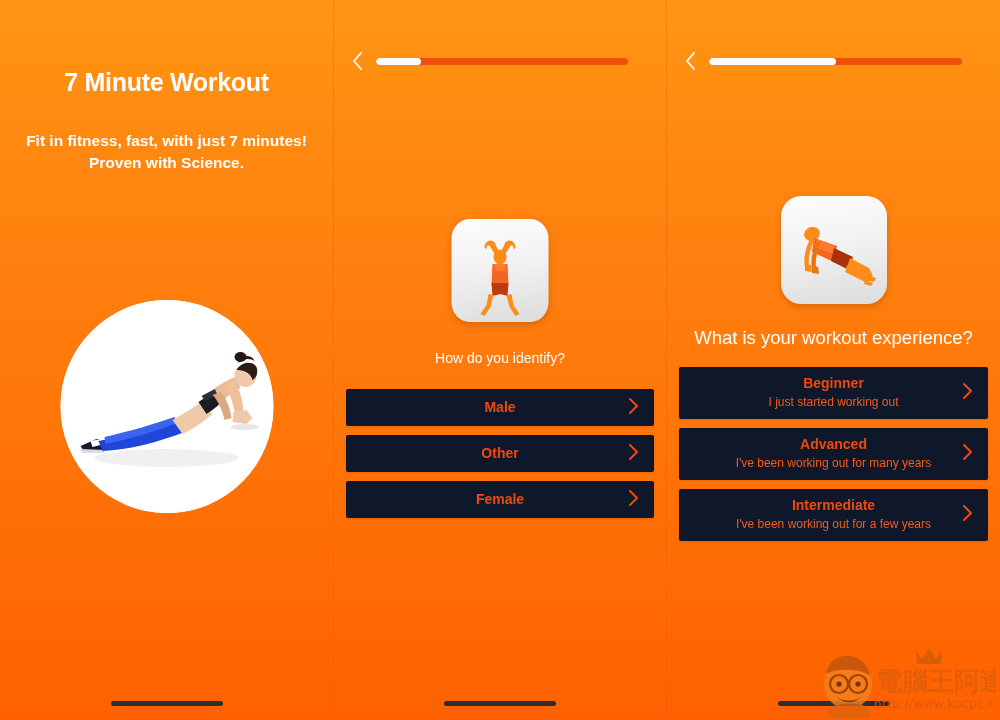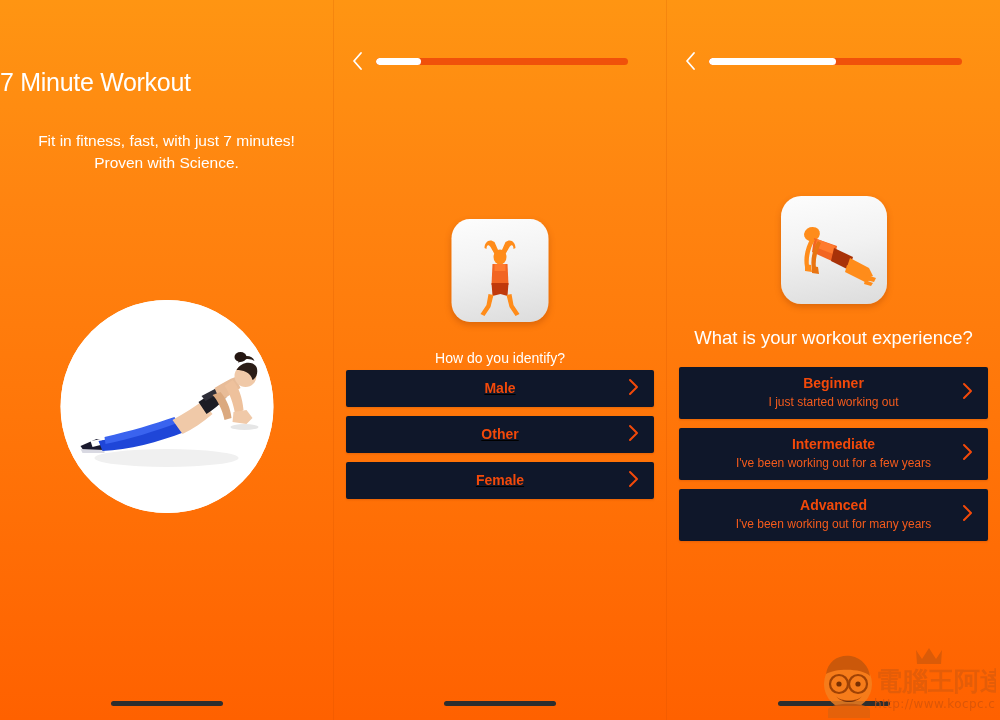--- a/index.html
+++ b/index.html
@@ -20,26 +20,26 @@
   .back-chevron { width:26px; height:26px; margin-left:10px; flex:0 0 auto; display:flex; align-items:center; justify-content:center; }
   .back-chevron svg { display:block; }
   .progress-track {
     flex:1 1 auto; height:7px; margin-right:38px; margin-left:6px;
     background:#f0510a; border-radius:4px; position:relative; overflow:hidden;
   }
   .progress-fill { position:absolute; left:0; top:0; height:100%; background:#ffffff; border-radius:4px; }
 
   
   .app-title {
-    position:absolute; top:68px; left:0; width:100%; text-align:left;
-    color:#fff; font-size:25px; font-weight:normal; letter-spacing:-0.3px;
+    position:absolute; top:68px; left:0; width:100%; text-align:center;
+    color:#fff; font-size:25px; font-weight:bold; letter-spacing:-0.3px;
   }
   .app-sub {
     position:absolute; top:130px; left:0; width:100%; text-align:center;
-    color:#fff; font-size:15.5px; line-height:1.45; font-weight:400;
+    color:#fff; font-size:15.5px; line-height:1.45; font-weight:700;
   }
   .hero-circle {
     position:absolute; top:300px; left:50%; transform:translateX(-50%);
     width:213px; height:213px; border-radius:50%; background:#fff;
     overflow:hidden;
   }
   .hero-figure { position:absolute; inset:0; }
 
   .cta-wrap { position:absolute; bottom:35px; left:12px; right:12px; }
   .cta-button {
@@ -164,21 +164,21 @@
 
         <path d="M40 64 L57 64 L56 77 L49 75 L41 77 Z" fill="#c0390c"></path>
 
         <path d="M42 76 L39 88 L33 97 L29 95 L35 86 L37 75 Z" fill="#ff8c1a"></path>
         <path d="M55 76 L58 88 L64 97 L68 95 L62 86 L60 75 Z" fill="#ff8c1a"></path>
       </svg>
     </div>
 
     <div class="q-heading" style="top:350px; font-size:14px;">How do you identify?</div>
 
-    <div class="option-list" id="identity-options" style="top:370px;text-decoration:underline;">
+    <div class="option-list" id="identity-options" style="top:389px;">
         <div class="option-btn" style="height: 37px;">
           <div class="opt-title">Male</div>
           <span class="chev"><svg width="12" height="18" viewBox="0 0 12 18">
               <path d="M2 2 L9 9 L2 16" fill="none" stroke="#f2490a" stroke-width="2" stroke-linecap="round" stroke-linejoin="round"></path>
             </svg></span>
         </div>
         <div class="option-btn" style="height: 37px;">
           <div class="opt-title">Other</div>
           <span class="chev"><svg width="12" height="18" viewBox="0 0 12 18">
               <path d="M2 2 L9 9 L2 16" fill="none" stroke="#f2490a" stroke-width="2" stroke-linecap="round" stroke-linejoin="round"></path>
@@ -237,29 +237,29 @@
 
     <div class="option-list" id="experience-options" style="top:367px;">
         <div class="option-btn" style="height: 52px;">
           <div class="opt-title">Beginner</div>
           <div class="opt-sub">I just started working out</div>
           <span class="chev"><svg width="12" height="18" viewBox="0 0 12 18">
               <path d="M2 2 L9 9 L2 16" fill="none" stroke="#f2490a" stroke-width="2" stroke-linecap="round" stroke-linejoin="round"></path>
             </svg></span>
         </div>
         <div class="option-btn" style="height: 52px;">
+          <div class="opt-title">Advanced</div>
+          <div class="opt-sub">I've been working out for many years</div>
+          <span class="chev"><svg width="12" height="18" viewBox="0 0 12 18">
+              <path d="M2 2 L9 9 L2 16" fill="none" stroke="#f2490a" stroke-width="2" stroke-linecap="round" stroke-linejoin="round"></path>
+            </svg></span>
+        </div>
+        <div class="option-btn" style="height: 52px;">
           <div class="opt-title">Intermediate</div>
           <div class="opt-sub">I've been working out for a few years</div>
-          <span class="chev"><svg width="12" height="18" viewBox="0 0 12 18">
-              <path d="M2 2 L9 9 L2 16" fill="none" stroke="#f2490a" stroke-width="2" stroke-linecap="round" stroke-linejoin="round"></path>
-            </svg></span>
-        </div>
-        <div class="option-btn" style="height: 52px;">
-          <div class="opt-title">Advanced</div>
-          <div class="opt-sub">I've been working out for many years</div>
           <span class="chev"><svg width="12" height="18" viewBox="0 0 12 18">
               <path d="M2 2 L9 9 L2 16" fill="none" stroke="#f2490a" stroke-width="2" stroke-linecap="round" stroke-linejoin="round"></path>
             </svg></span>
         </div>
       </div>
 
     <div class="home-ind"></div>
   </div>
 </div>
 

